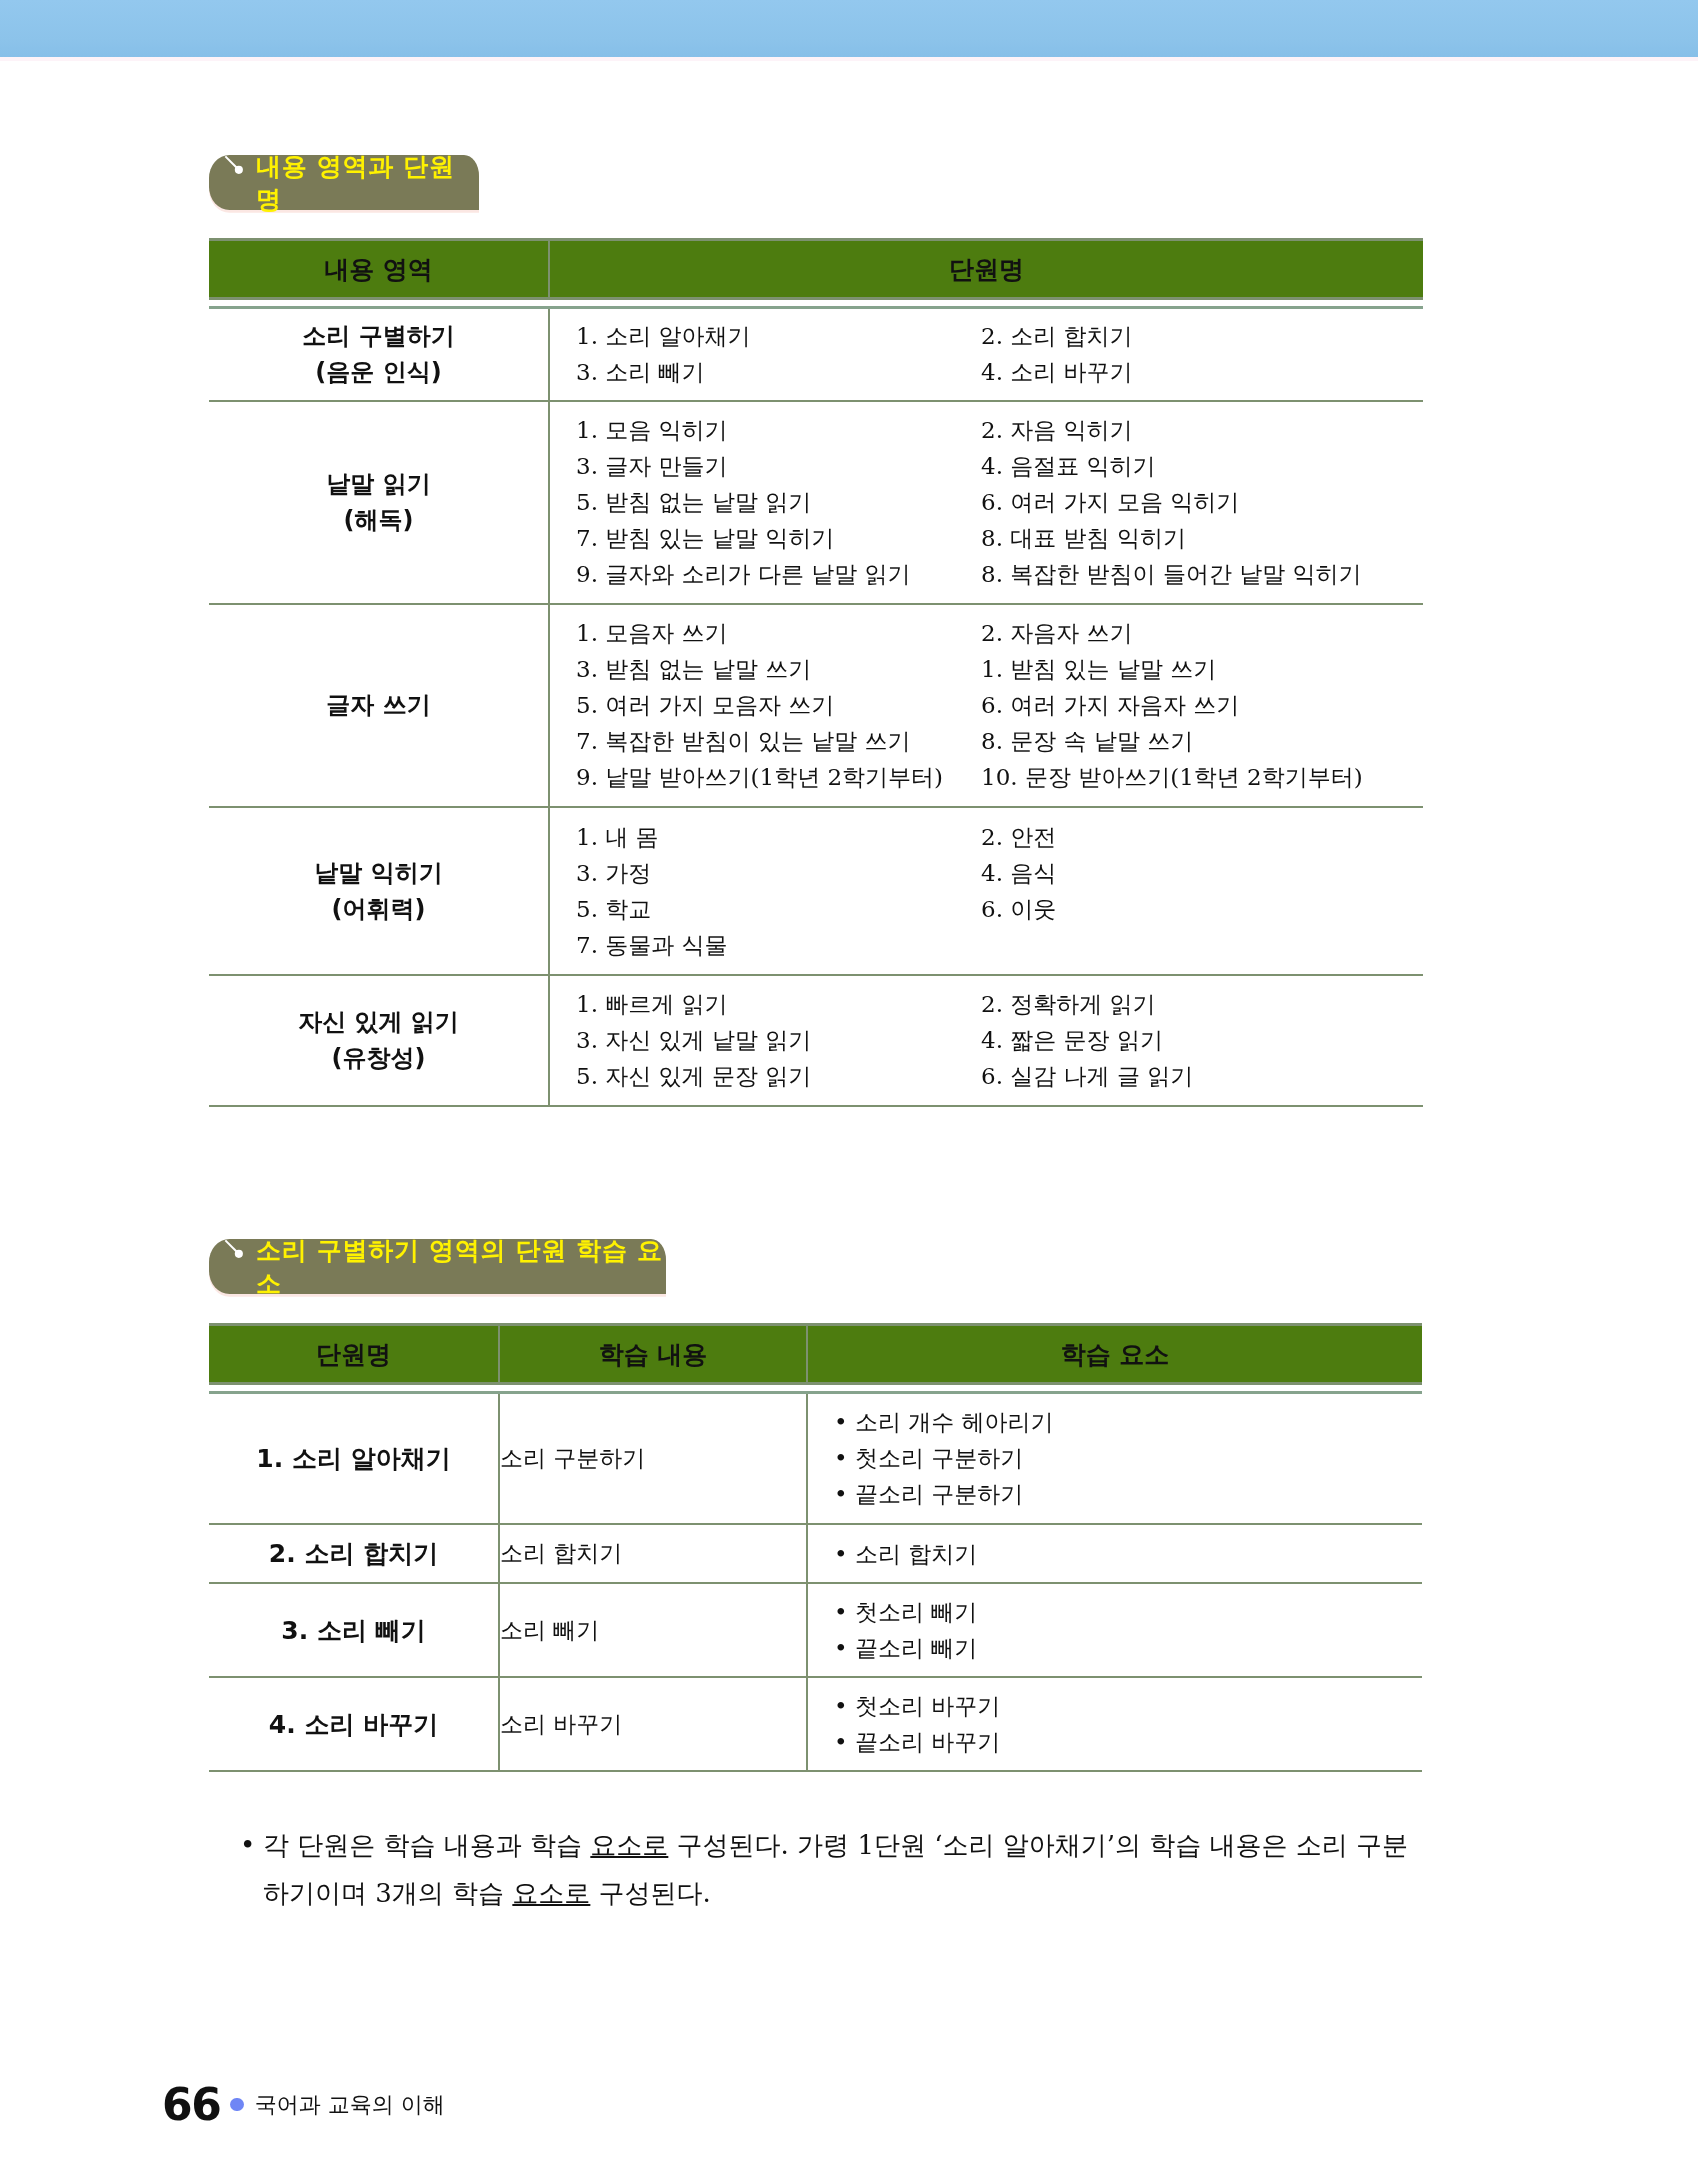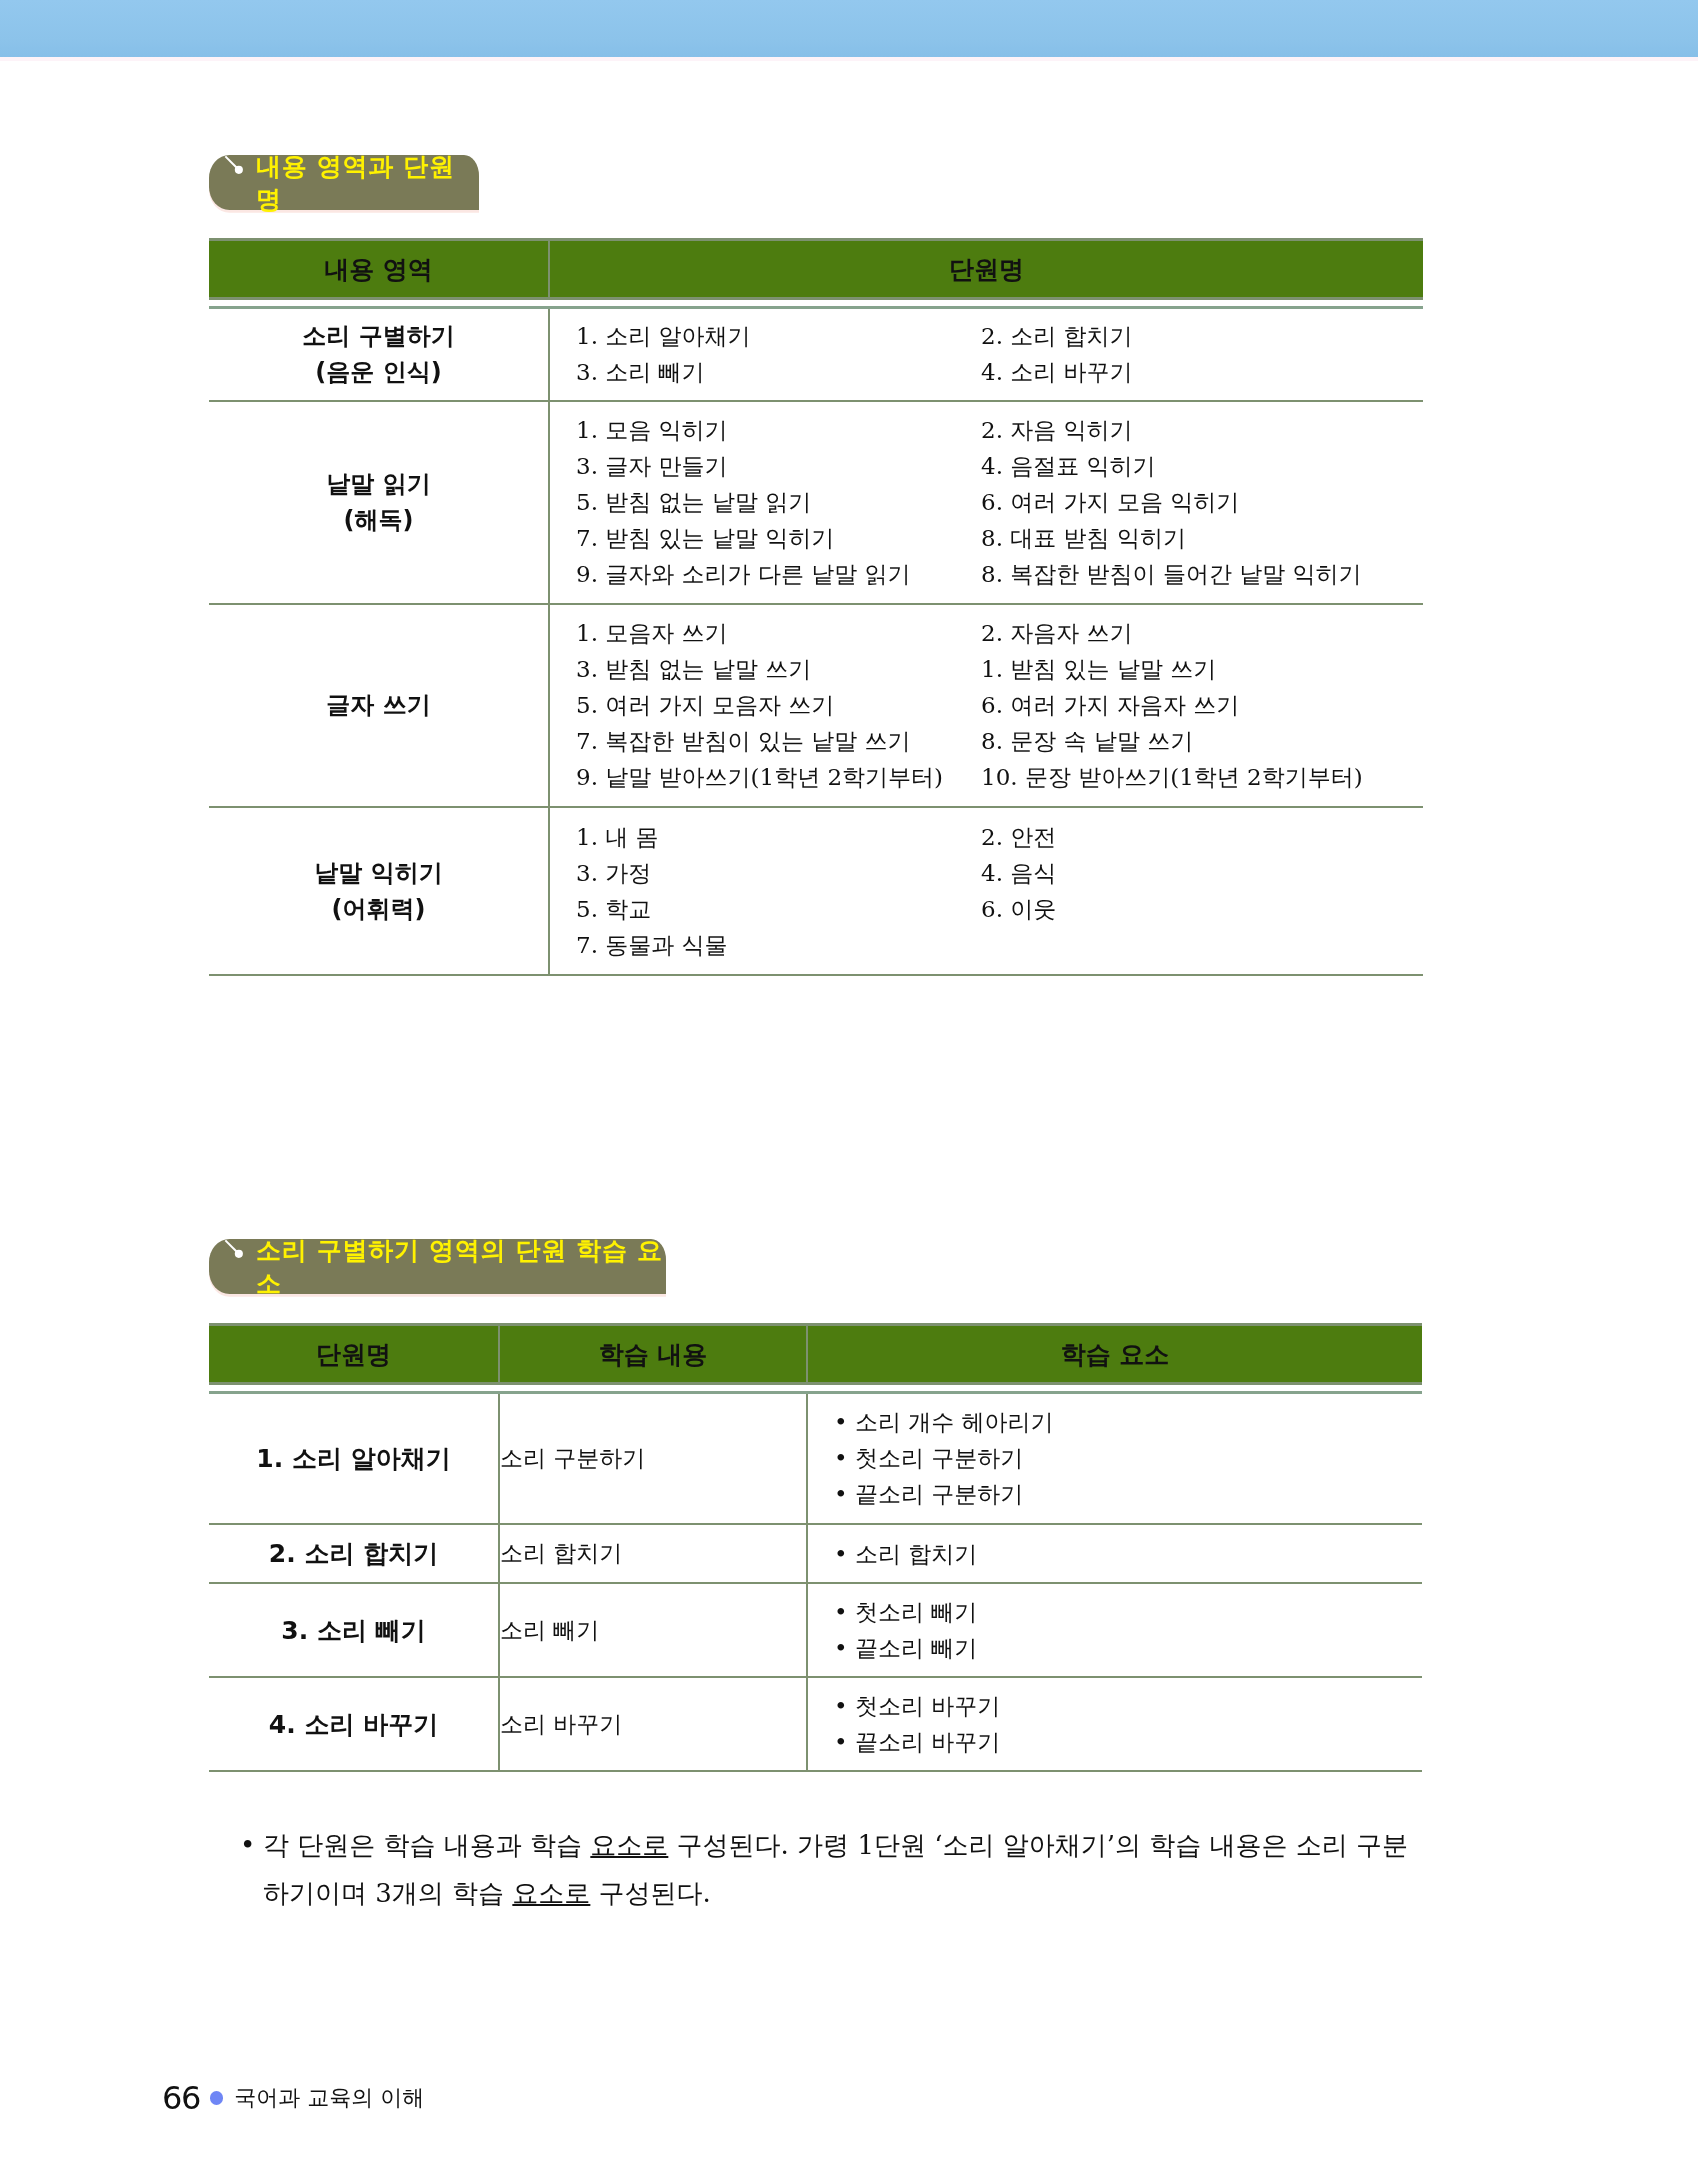--- a/index.html
+++ b/index.html
@@ -65,21 +65,21 @@
     position: absolute; left: 240px; top: 1821px; width: 1191px;
     font-family: "DejaVu Serif", serif; font-size: 26px; line-height: 48px;
   }
   .note .bullet { position: absolute; left: 0; top: 0; }
   .note .text { padding-left: 23px; display: block; }
   .note .text u { text-decoration: underline; }
 
   .footer {
     position: absolute; left: 162px; top: 2079px; display: flex; align-items: center;
   }
-  .footer .pnum { font-weight: normal; font-size: 32px; letter-spacing: -1.4px; }
+  .footer .pnum { font-weight: bold; font-size: 44px; letter-spacing: -1.4px; }
   .footer .dot {
     width: 13.7px; height: 13.7px; border-radius: 50%; background: #6f86f5;
     margin: 0 11px 0 9.6px;
   }
   .footer .title { font-size: 22px; }
 </style>
 </head>
 <body>
 
 <div class="banner"></div>
@@ -177,20 +177,36 @@
           <span>3. 가정</span>
           <span>4. 음식</span>
           <span>5. 학교</span>
           <span>6. 이웃</span>
           <span>7. 동물과 식물</span>
           <span></span>
         </div>
       </td>
     </tr>
 
+    <tr style="height:131px">
+      <td class="area-cell">
+        <div>자신 있게 읽기</div>
+        <div>(유창성)</div>
+      </td>
+      <td class="units-cell">
+        <div class="units-grid">
+          <span>1. 빠르게 읽기</span>
+          <span>2. 정확하게 읽기</span>
+          <span>3. 자신 있게 낱말 읽기</span>
+          <span>4. 짧은 문장 읽기</span>
+          <span>5. 자신 있게 문장 읽기</span>
+          <span>6. 실감 나게 글 읽기</span>
+        </div>
+      </td>
+    </tr>
   </tbody>
 </table>
 
 <div class="tag tag-2">
   <svg class="pin" viewBox="0 0 40 40">
     <line x1="2" y1="2" x2="20" y2="20" stroke="#ffffff" stroke-width="3"></line>
     <circle cx="22" cy="22" r="6" fill="#ffffff"></circle>
   </svg>
   <span>소리 구별하기 영역의 단원 학습 요소</span>
 </div>

